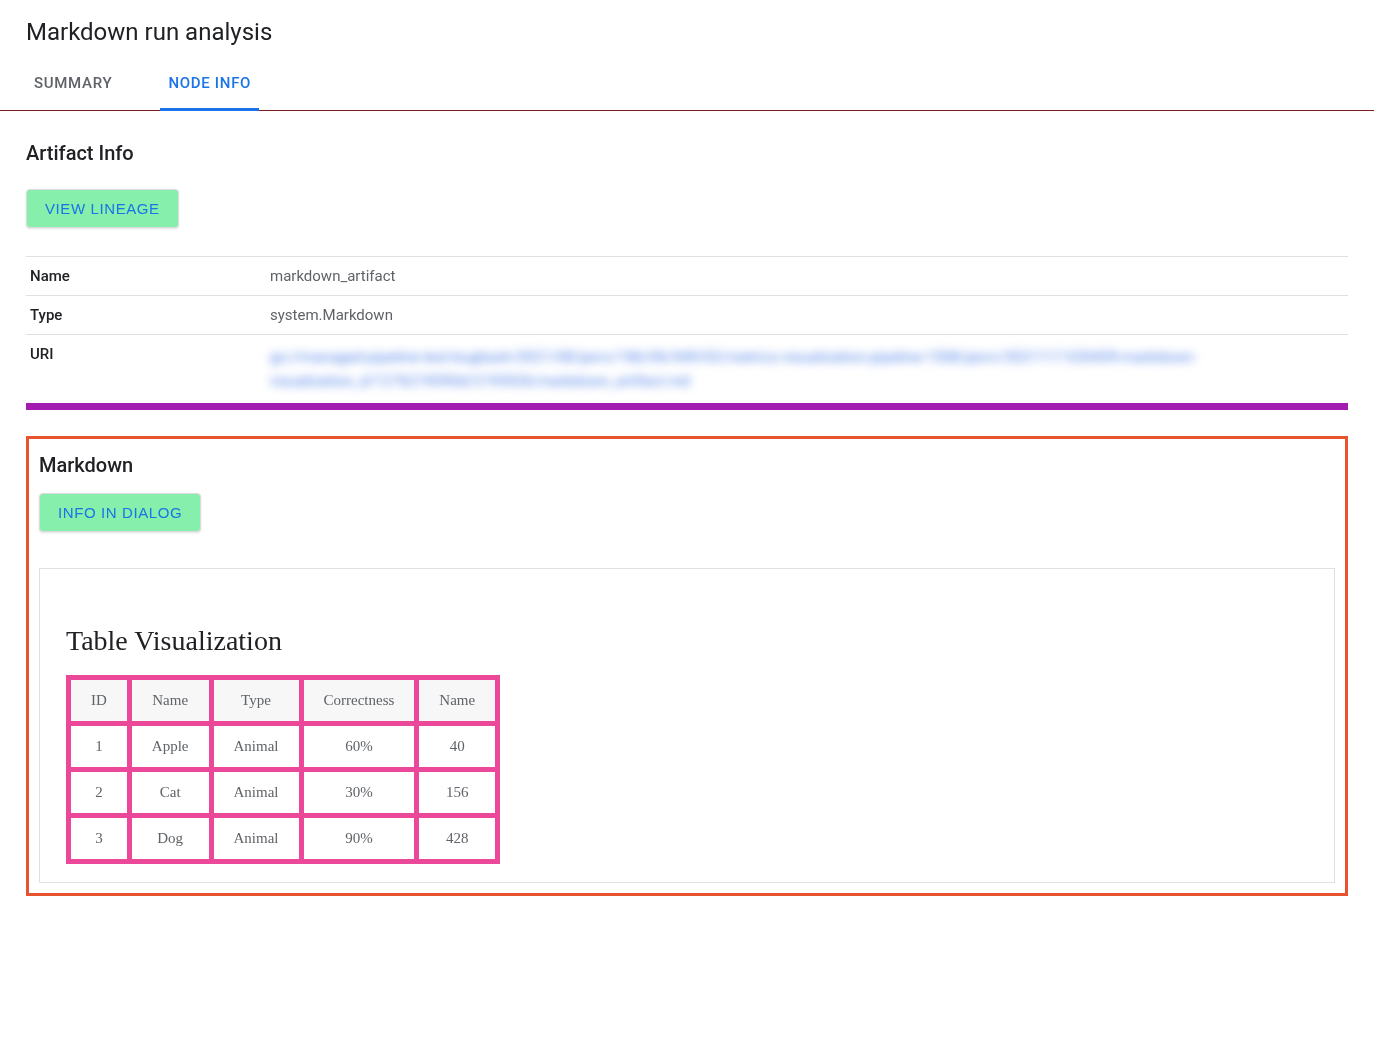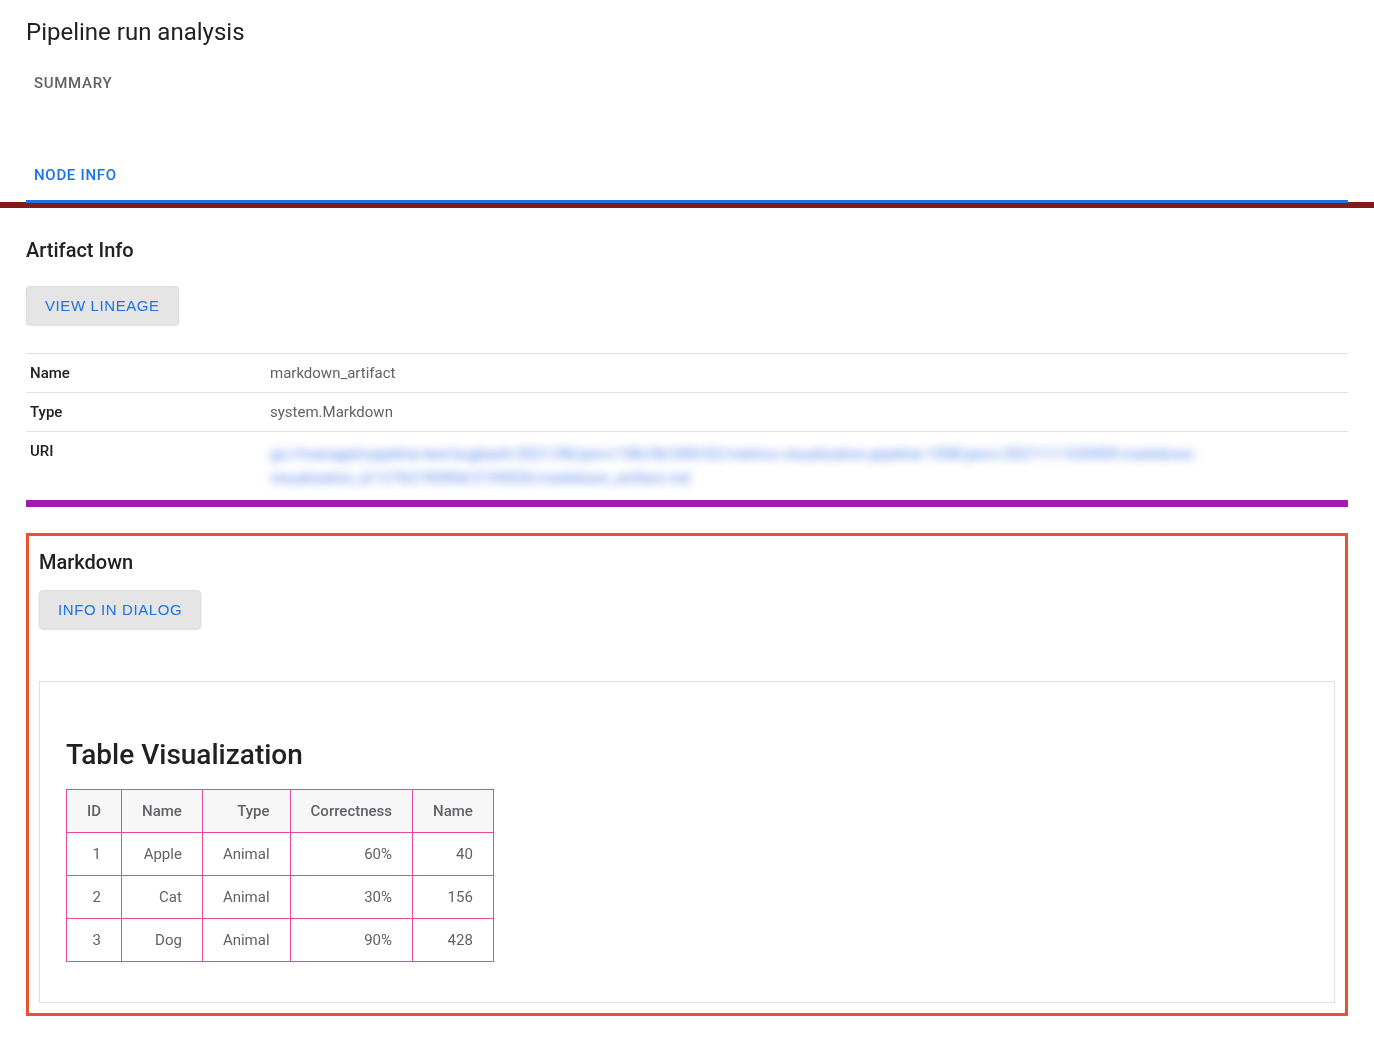--- a/index.html
+++ b/index.html
@@ -12,24 +12,23 @@
 .page-header {
   padding: 18px 26px 12px;
 }
 .page-title {
   font-size: 24px;
   font-weight: 400;
   color: #202124;
 }
 .tabs {
   display: flex;
-  border-bottom: 6px solid #7f1d1d;
+  border-bottom: 1px solid #7f1d1d;
   padding: 0 26px;
   gap: 40px;
-  flex-direction: column;
 }
 .tab {
   padding: 16px 8px;
   font-size: 15px;
   font-weight: 500;
   letter-spacing: 0.7px;
   color: #5f6368;
   cursor: pointer;
   border-bottom: 3px solid transparent;
   margin-bottom: -1px;
@@ -47,21 +46,21 @@
   color: #202124;
   margin-bottom: 24px;
 }
 .btn {
   display: inline-block;
   padding: 10px 18px;
   font-size: 15px;
   font-weight: 500;
   letter-spacing: 0.6px;
   color: #1a73e8;
-  background: #e5e5e5;
+  background: #86efac;
   border: 1px solid #dadce0;
   border-radius: 4px;
   cursor: pointer;
   box-shadow: 0 1px 2px rgba(60,64,67,0.15);
   margin-bottom: 28px;
 }
 .info-table {
   width: 100%;
   border-collapse: collapse;
 }
@@ -93,51 +92,52 @@
 .highlight-box {
   border: 3px solid #e8522c;
   padding: 14px 10px 10px;
   margin-top: 26px;
 }
 .markdown-section .section-title {
   margin-bottom: 16px;
 }
 .rendered-box {
   border: 1px solid #e0e0e0;
-  padding: 56px 26px 40px;
-  margin-top: 24px;
+  padding: 56px 26px 18px;
+  margin-top: 8px;
+  font-family: Liberation Serif, serif;
 }
 .viz-title {
   font-size: 28px;
   font-weight: 500;
   margin-bottom: 18px;
 }
 .data-table {
   border-collapse: collapse;
 }
 .data-table th, .data-table td {
-  border: 1px solid #ec4899;
+  border: 5px solid #ec4899;
   padding: 12px 20px;
   font-size: 15px;
-  text-align: right;
+  text-align: center;
 }
 .data-table th {
   background: #f7f7f7;
   font-weight: 500;
   color: #5f6368;
 }
 .data-table td {
   color: #5f6368;
 }
 </style>
 </head>
 <body>
 
 <div class="page-header">
-  <h1 class="page-title">Pipeline run analysis</h1>
+  <h1 class="page-title">Markdown run analysis</h1>
 </div>
 
 <div class="tabs">
   <div class="tab">SUMMARY</div>
   <div class="tab active">NODE INFO</div>
 </div>
 
 <div class="content">
   <div>
     <h2 class="section-title">Artifact Info</h2>

